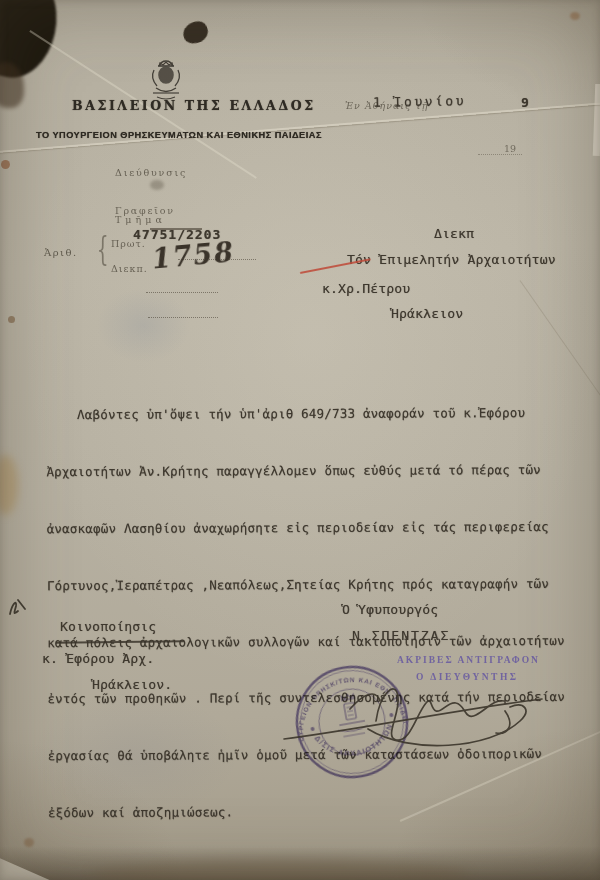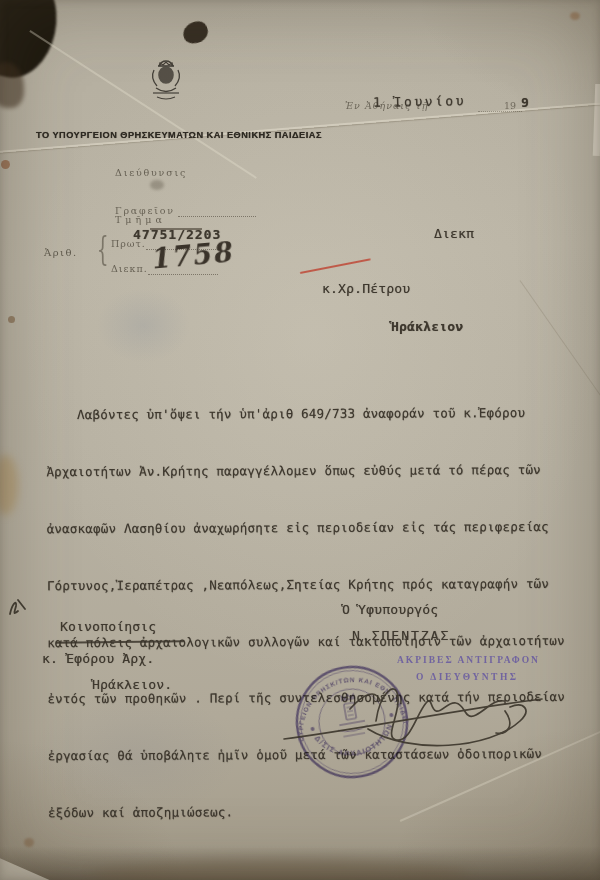--- a/index.html
+++ b/index.html
@@ -16,21 +16,21 @@
   #paper::after{content:"";position:absolute;inset:0;pointer-events:none;
     box-shadow:inset 0 0 70px 8px rgba(70,60,42,.30), inset 0 0 8px rgba(60,50,40,.25);}
   .typed{position:absolute;color:#3e382e;font-size:12.5px;letter-spacing:.2px;white-space:pre;
     text-shadow:.3px .3px .7px rgba(45,40,32,.55);}
   .typed.big{font-size:13px;}
   .printed-serif{position:absolute;font-family:"DejaVu Serif",serif;color:rgba(62,56,45,.85);white-space:pre;}
   .printed-bold{position:absolute;font-family:"Liberation Sans","DejaVu Sans",sans-serif;font-weight:bold;
     color:#2e2a23;white-space:pre;text-shadow:0 0 .8px rgba(40,35,26,.8);}
   .body-lines{position:absolute;left:47px;top:371px;width:520px;transform:rotate(-.25deg);}
   .body-lines div{line-height:26.9px;height:26.9px;}
-  .dotted{border-bottom:1px dotted rgba(70,62,50,.55);}
+  .dotted{border-bottom:1px dotted rgba(70,62,50,.55);margin-top:43px;}
   .purple{position:absolute;font-family:Liberation Serif, serif;font-weight:bold;
     color:rgba(104,90,160,.88);white-space:pre;filter:blur(.2px);}
   .stain{position:absolute;pointer-events:none;}
   .crease{position:absolute;pointer-events:none;}
   .hand{position:absolute;font-family:"DejaVu Serif",serif;font-style:italic;color:#3a332a;}
   svg{overflow:visible;}
 </style>
 </head>
 <body>
 
@@ -67,20 +67,21 @@
         <path d="M14 8 v-3 l3 2 l3 -3 l3 3 l3 -2 v3" stroke-width="1.2"></path>
         <ellipse cx="20" cy="17" rx="7" ry="8" fill="#35312a" opacity=".85"></ellipse>
         <path d="M8 12 q-4 8 3 16" stroke-width="1.3"></path>
         <path d="M32 12 q4 8 -3 16" stroke-width="1.3"></path>
         <path d="M10 30 q10 7 20 0" stroke-width="1.3"></path>
         <path d="M7 35 h26" stroke-width="1.2"></path>
         <path d="M11 39 q9 4 18 0" stroke-width="1.1"></path>
       </g>
     </svg>
   </div>
+  <div class="printed-serif" style="left:72px;top:98px;font-size:12.5px;font-weight:bold;letter-spacing:2.6px;color:#2f2b24;text-shadow:0 0 1px rgba(40,35,26,.75);">ΒΑΣΙΛΕΙΟΝ ΤΗΣ ΕΛΛΑΔΟΣ</div>
   <div class="printed-bold" style="left:36px;top:129px;font-size:9.6px;letter-spacing:.5px;transform:scaleX(.96);transform-origin:left;">ΤΟ ΥΠΟΥΡΓΕΙΟΝ ΘΡΗΣΚΕΥΜΑΤΩΝ ΚΑΙ ΕΘΝΙΚΗΣ ΠΑΙΔΕΙΑΣ</div>
 
   <div class="printed-serif" style="left:309px;top:100px;font-size:9.5px;font-style:italic;opacity:.75;letter-spacing:1px;margin-left:36px;">Ἐν Ἀθήναις τῇ</div>
   <div class="typed big" style="left:373px;top:94px;letter-spacing:2.5px;transform:rotate(-1deg);">1 Ἰουνίου</div>
   <div class="printed-serif dotted" style="left:478px;top:100px;font-size:9.5px;opacity:.7;padding-left:26px;padding-right:6px;">19</div>
   <div class="typed big" style="left:521px;top:95px;font-weight:bold;">9</div>
 
   <div class="printed-serif" style="left:115px;top:167px;font-size:9.5px;letter-spacing:1.8px;opacity:.8;">Διεύθυνσις</div>
   <div class="printed-serif" style="left:115px;top:186px;font-size:9.5px;letter-spacing:4px;opacity:.8;margin-top:28px;">Τμῆμα</div>
   <div class="printed-serif" style="left:115px;top:205px;font-size:9.5px;letter-spacing:1.8px;opacity:.8;text-align:right;">Γραφεῖον</div>
@@ -90,23 +91,24 @@
   <div class="printed-serif" style="left:44px;top:247px;font-size:10px;letter-spacing:1.5px;opacity:.85;">Ἀριθ.</div>
   <div class="printed-serif" style="left:92px;top:228px;font-size:34px;opacity:.6;transform:scaleX(.55);">{</div>
   <div class="printed-serif" style="left:111px;top:238px;font-size:9.5px;letter-spacing:1px;opacity:.8;">Πρωτ.</div>
   <div class="stain dotted" style="left:146px;top:239px;width:72px;height:10px;"></div>
   <div class="typed big" style="left:133px;top:227px;font-weight:bold;letter-spacing:1px;">47751/2203</div>
   <div class="printed-serif" style="left:111px;top:263px;font-size:9.5px;letter-spacing:1px;opacity:.8;">Διεκπ.</div>
   <div class="stain dotted" style="left:148px;top:264px;width:70px;height:10px;"></div>
   <div class="hand" style="left:152px;top:240px;font-size:27px;font-weight:600;transform:rotate(-5deg);letter-spacing:2px;filter:blur(.2px);">1758</div>
 
   <div class="typed big" style="left:434px;top:226px;">Διεκπ</div>
+  <div class="typed big" style="left:347px;top:252px;">Τόν Ἐπιμελητήν Ἀρχαιοτήτων</div>
   <div class="typed big" style="left:322px;top:281px;">κ.Χρ.Πέτρου</div>
   <div class="stain" style="left:300px;top:272px;width:72px;height:2.4px;background:#bf4a38;opacity:.85;transform:rotate(-11deg);transform-origin:left center;border-radius:2px;filter:blur(.3px);"></div>
-  <div class="typed big" style="left:391px;top:319px;font-weight:bold;">Ἡράκλειον</div>
+  <div class="typed big" style="left:391px;top:306px;">Ἡράκλειον</div>
 
   <div class="body-lines typed" style="position:absolute;">
     <div>    Λαβόντες ὑπ'ὄψει τήν ὑπ'ἀριθ 649/733 ἀναφοράν τοῦ κ.Ἐφόρου</div>
     <div>Ἀρχαιοτήτων Ἀν.Κρήτης παραγγέλλομεν ὅπως εὐθύς μετά τό πέρας τῶν</div>
     <div>ἀνασκαφῶν Λασηθίου ἀναχωρήσητε εἰς περιοδείαν εἰς τάς περιφερείας</div>
     <div>Γόρτυνος,Ἱεραπέτρας ,Νεαπόλεως,Σητείας Κρήτης πρός καταγραφήν τῶν</div>
     <div>κατά πόλεις ἀρχαιολογικῶν συλλογῶν καί τακτοποίησιν τῶν ἀρχαιοτήτων</div>
     <div>ἐντός τῶν προθηκῶν . Περί τῆς συντελεσθησομένης κατά τήν περιοδείαν</div>
     <div>ἐργασίας θά ὑποβάλητε ἡμῖν ὁμοῦ μετά τῶν καταστάσεων ὁδοιπορικῶν</div>
     <div>ἐξόδων καί ἀποζημιώσεως.</div>

